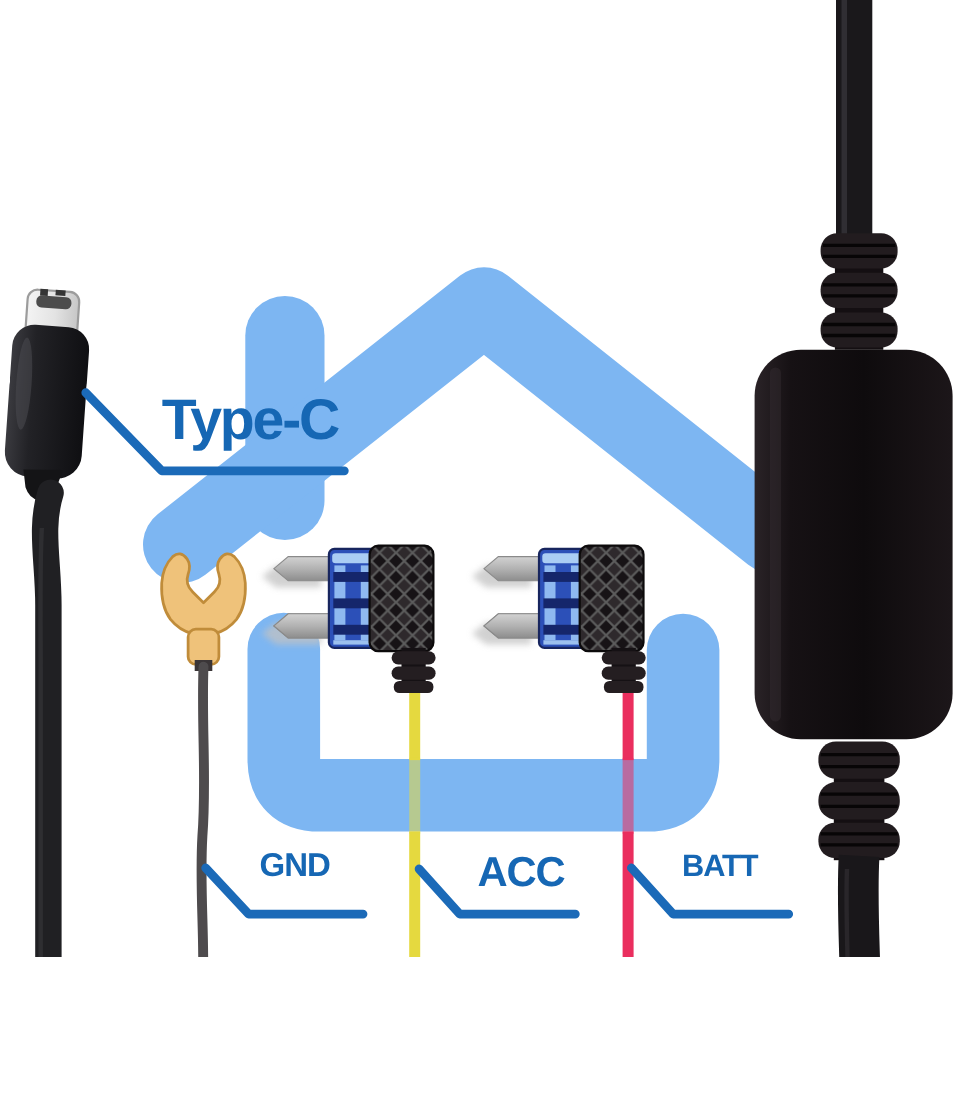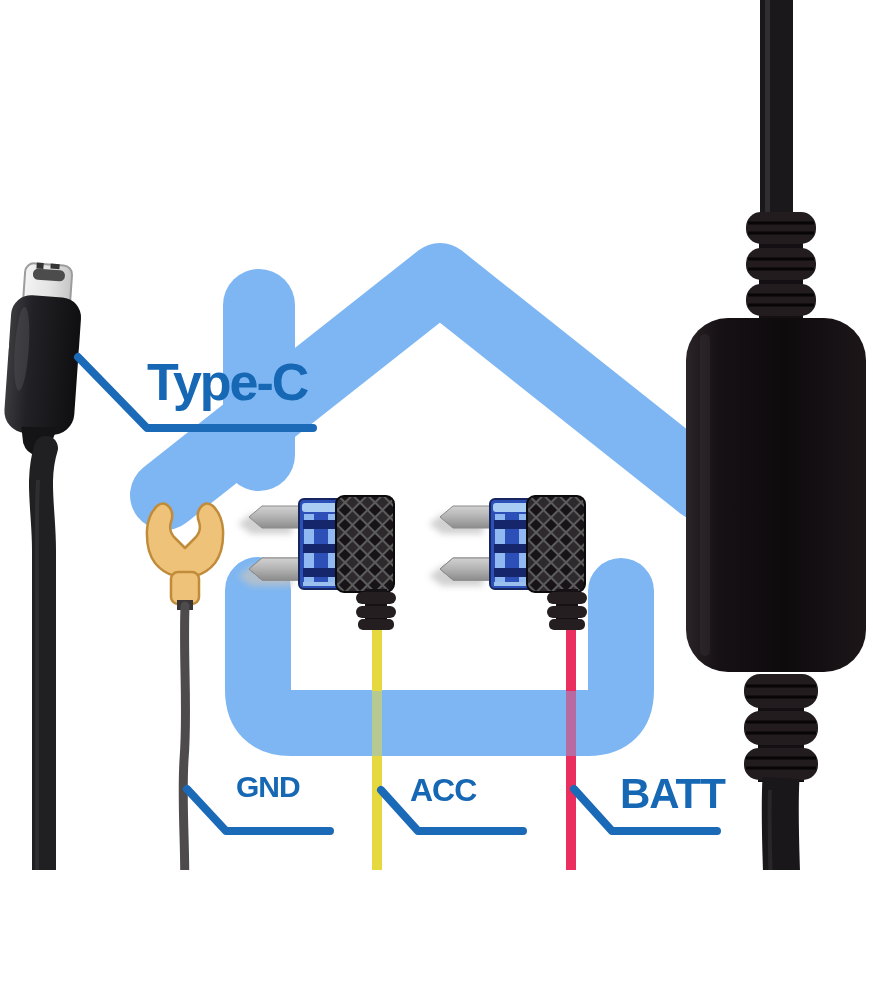--- a/index.html
+++ b/index.html
@@ -7,22 +7,22 @@
     position:relative;width:873px;height:870px;background:#ffffff;overflow:hidden;
     font-family:"Liberation Sans",sans-serif;
   }
   #stage svg{position:absolute;left:0;top:0;}
   .label{
     position:absolute;color:#1667b4;font-weight:bold;letter-spacing:-1px;
     font-family:"Liberation Sans",sans-serif;white-space:nowrap;line-height:1;
   }
   #lbl-typec{left:147px;top:356px;font-size:52px;letter-spacing:-2px;}
   #lbl-gnd{left:236px;top:772px;font-size:30px;}
-  #lbl-acc{left:410px;top:774px;font-size:32px;}
-  #lbl-batt{left:620px;top:773px;font-size:42px;}
+  #lbl-acc{left:434px;top:774px;font-size:38px;}
+  #lbl-batt{left:620px;top:773px;font-size:28px;}
 </style>
 </head>
 <body>
 
 <div id="stage">
 
 <svg width="873" height="999" viewBox="0 0 873 999" xmlns="http://www.w3.org/2000/svg" xmlns:xlink="http://www.w3.org/1999/xlink">
   <defs>
     <linearGradient id="metalGrad" x1="0" y1="0" x2="1" y2="0">
       <stop offset="0" stop-color="#f4f4f4"></stop>

